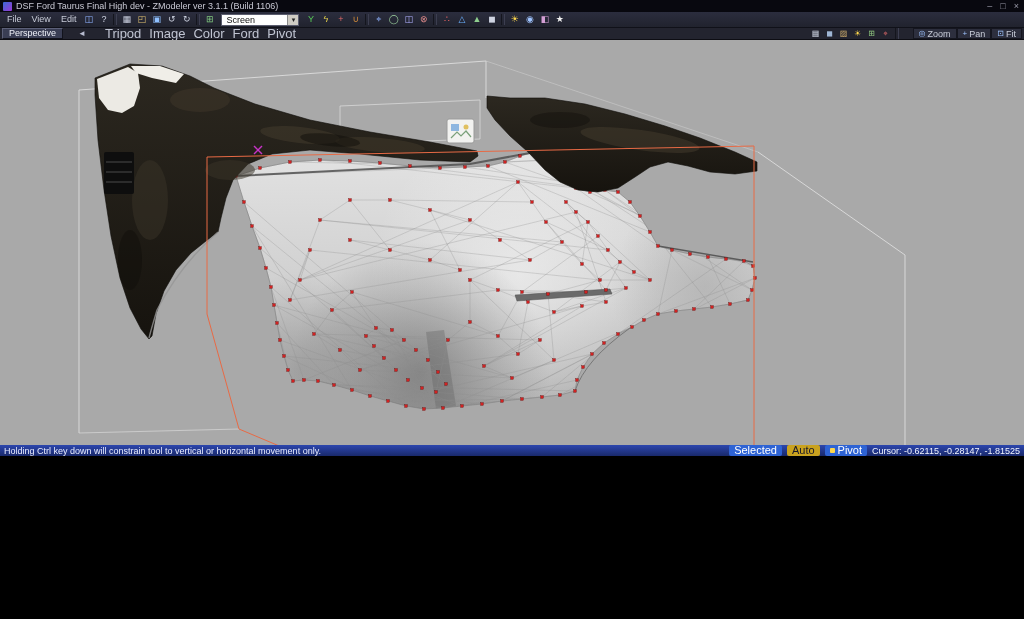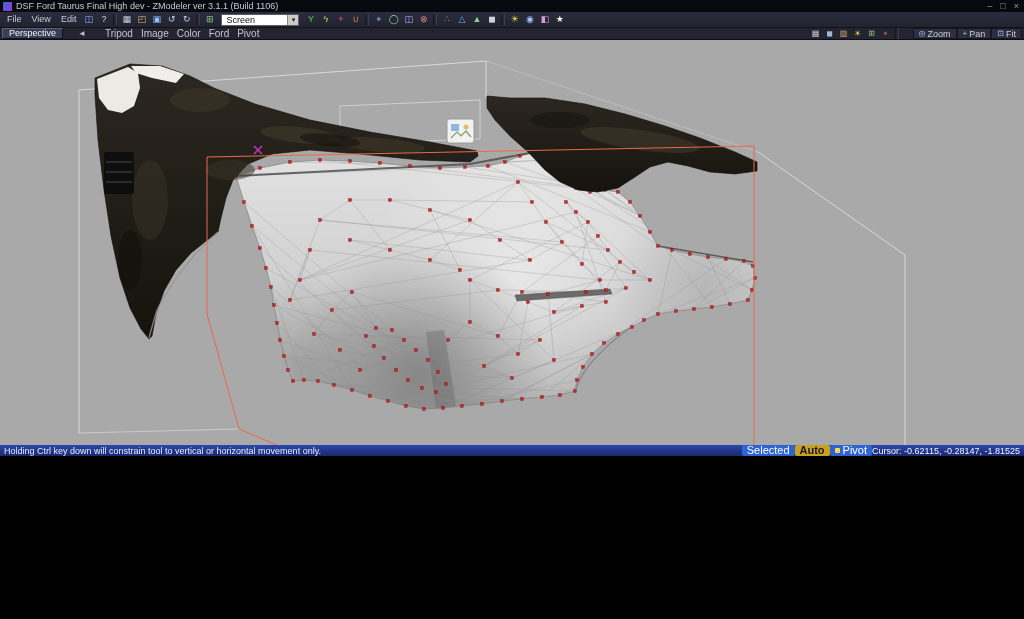--- a/index.html
+++ b/index.html
@@ -20,39 +20,39 @@
   .tbicon{width:15px;height:13px;display:flex;align-items:center;justify-content:center;font-size:9px;line-height:13px}
   .tsep{width:4px;height:11px;border-left:1px solid #14151d;border-right:1px solid #3c3e50;margin:0 2px}
   .combo{width:78px;height:12px;background:#fff;border:1px solid #5a5c6e;display:flex;align-items:center;justify-content:space-between;font-size:9px;color:#111;padding:0 0 0 4px;margin:12px 4px}
   .combo .arr{width:11px;height:10px;background:#cfccc4;border-left:1px solid #8a8a8a;font-size:7px;color:#222;display:flex;align-items:center;justify-content:center}
 
   
   .toolbar2{height:12px;background:#23242f;display:flex;align-items:center;justify-content:space-between;padding:0 2px;border-bottom:1px solid #0d0d13}
   .tb2-left,.tb2-right{display:flex;align-items:center;gap:12px}
   .view-btn{background:#3a3e54;border:1px solid #5c6078;border-right-color:#12131c;border-bottom-color:#12131c;color:#eef0f8;font-size:9px;line-height:9px;padding:0 6px;height:11px;display:flex;align-items:center}
   .back-arrow{color:#b8bcd0;font-size:8px;padding:0 3px}
-  .tb2-item{color:#c0c4d2;font-size:10px;padding:0 4px}
+  .tb2-item{color:#c0c4d2;font-size:13px;padding:0 4px}
   .tb2icon{width:14px;height:11px;display:flex;align-items:center;justify-content:center;font-size:8px}
   .navbtn{display:flex;align-items:center;gap:2px;color:#c8ccd8;font-size:9px;height:11px;padding:0 5px;background:#2d2f3e;border:1px solid #15161f}
   .navbtn .nicon{font-size:8px;color:#9fc4ff}
 
   
   .viewport{height:566px;position:relative;background:#a9a9a9;overflow:hidden}
   svg{display:block}
   .gwire{stroke:#d8d8d8;stroke-width:1;fill:none}
   .owire{stroke:#e86a45;stroke-width:1;fill:none}
   #wires line{stroke:#8f8f8f;stroke-width:.6;opacity:.5}
   #verts rect{fill:#d42020;stroke:#6f0f0f;stroke-width:.4}
 
   
-  .statusbar{height:13px;background:linear-gradient(#2c46ae,#19296b);display:flex;align-items:center;padding:0 4px;color:#e8ecff;font-size:9px}
+  .statusbar{height:13px;background:linear-gradient(#2c46ae,#19296b);display:flex;align-items:center;padding:0 4px;gap:5px;color:#e8ecff;font-size:9px}
   .sb-hint{flex:1;white-space:nowrap;overflow:hidden}
   .badge{height:11px;line-height:11px;padding:0 5px;border-radius:2px;font-size:11px;white-space:nowrap}
   .badge.sel{background:#2e63d4;color:#fff}
-  .badge.auto{background:#c9a21f;color:#17172a;font-weight:bold}
+  .badge.auto{background:#c9a21f;color:#17172a;font-weight:normal}
   .badge.piv{background:#2e63d4;color:#fff;display:flex;align-items:center;gap:3px}
   .piv-dot{width:5px;height:5px;background:#ffd84d;border-radius:1px}
   .sb-cursor{white-space:nowrap;color:#f2f5ff}
 </style>
 </head>
 <body>
 
 <div class="window">
 
   <div class="titlebar">

